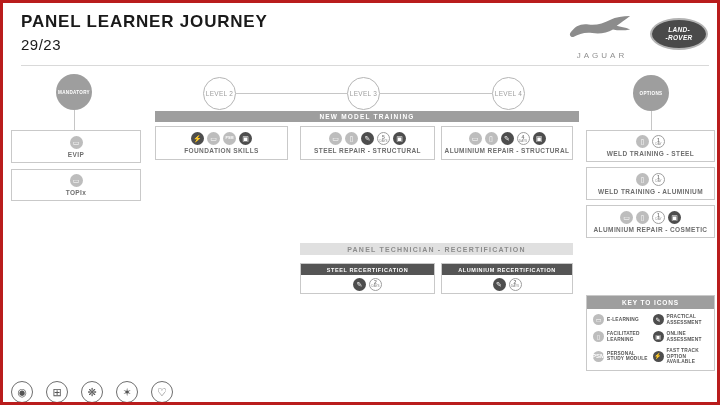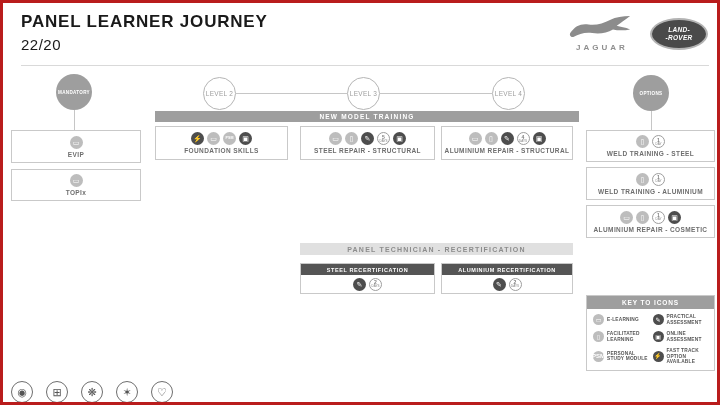--- a/index.html
+++ b/index.html
@@ -4,21 +4,21 @@
 <style>
   html,body{margin:0;padding:0;background:#fff;}
   .canvas{position:relative;width:720px;height:405px;background:#fff;overflow:hidden;
           font-family:"Liberation Sans",sans-serif;box-sizing:border-box;border:3px solid #b91c1c;}
 
   
   .title{position:absolute;left:18px;top:9px;font-size:17px;font-weight:bold;color:#1a1a1a;letter-spacing:.8px;}
   .year{position:absolute;left:18px;top:33px;font-size:15px;color:#1a1a1a;letter-spacing:.5px;}
   .hdr-rule{position:absolute;left:18px;top:62px;width:688px;height:1px;background:#d9d9d9;}
   .jaguar{position:absolute;left:556px;top:13px;width:86px;text-align:center;}
-  .jag-text{font-size:8px;color:#8f8f8f;letter-spacing:3px;margin-top:1px;font-weight:bold;}
+  .jag-text{font-size:8px;color:#8f8f8f;letter-spacing:3px;margin-top:9px;font-weight:normal;}
   .lr-oval{position:absolute;left:647px;top:15px;width:58px;height:32px;border-radius:50%;
            background:#4a4a4a;border:2px solid #b3b3b3;display:flex;flex-direction:column;
            align-items:center;justify-content:center;color:#fff;font-size:6.5px;font-weight:bold;
            font-style:italic;line-height:1.25;letter-spacing:.3px;box-sizing:border-box;}
 
   
   .stage{position:absolute;border-radius:50%;display:flex;align-items:center;justify-content:center;
          text-align:center;box-sizing:border-box;z-index:2;}
   .stage.filled{width:36px;height:36px;background:#9e9e9e;color:#fff;font-size:4.6px;font-weight:bold;letter-spacing:.3px;}
   .stage.outline{width:33px;height:33px;border:1.5px solid #b5b5b5;background:#fff;color:#9e9e9e;font-size:6.5px;letter-spacing:.3px;}
@@ -88,21 +88,21 @@
   .footer-icons{position:absolute;left:8px;top:378px;display:flex;gap:13px;}
   .foot-ic{width:22px;height:22px;border:1.3px solid #6e6e6e;border-radius:50%;display:inline-flex;
            align-items:center;justify-content:center;font-size:11px;color:#555;box-sizing:border-box;}
 </style>
 </head>
 <body>
 
 <div class="canvas">
 
   <div class="title">PANEL LEARNER JOURNEY</div>
-  <div class="year">22/20</div>
+  <div class="year">29/23</div>
   <div class="hdr-rule"></div>
 
   <div class="jaguar">
     <svg width="70" height="22" viewBox="0 0 56 18">
       <path fill="#8c8c8c" d="M2 14 C6 8 11 6 17 7 C23 8 29 6 35 3 C39 1 45 0 51 0 C47 3 43 6 40 8 C43 9 47 9 51 11 C46 12 41 12 37 11 C32 14 26 15 20 14 C14 13 9 15 5 17 C3 18 1 16 2 14 Z"></path>
     </svg>
     <div class="jag-text">JAGUAR</div>
   </div>
 
   <div class="lr-oval">

